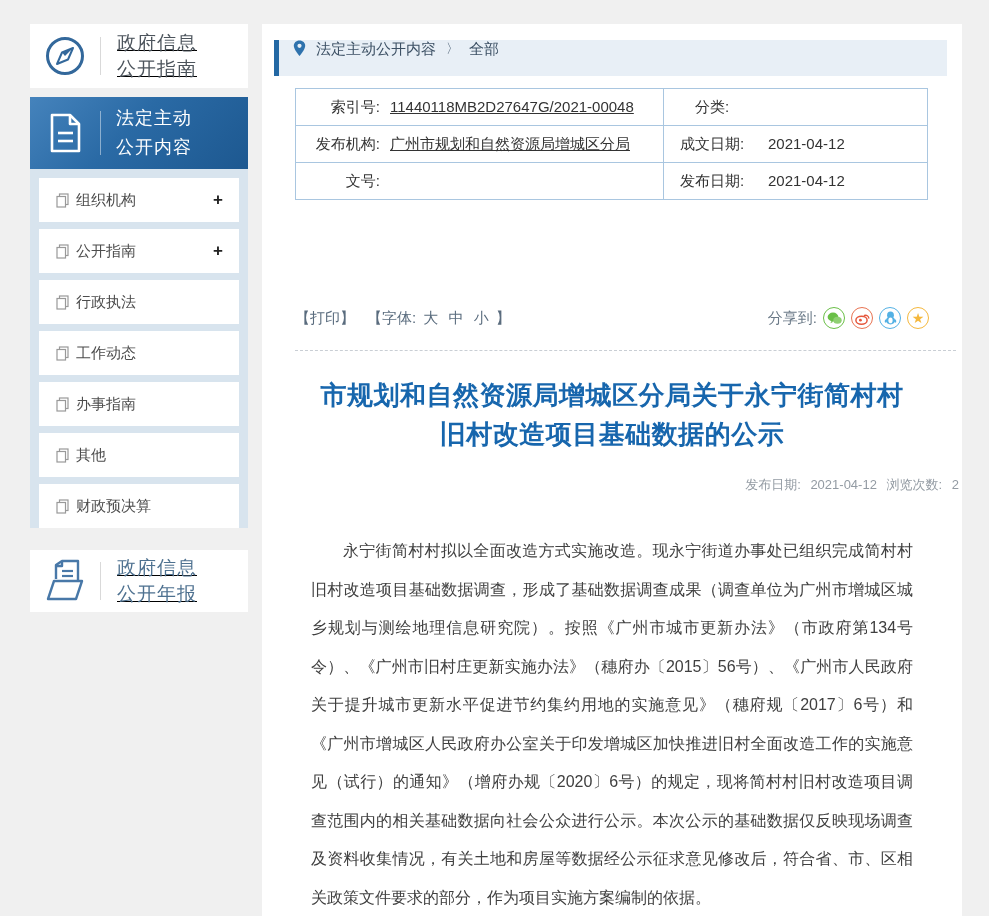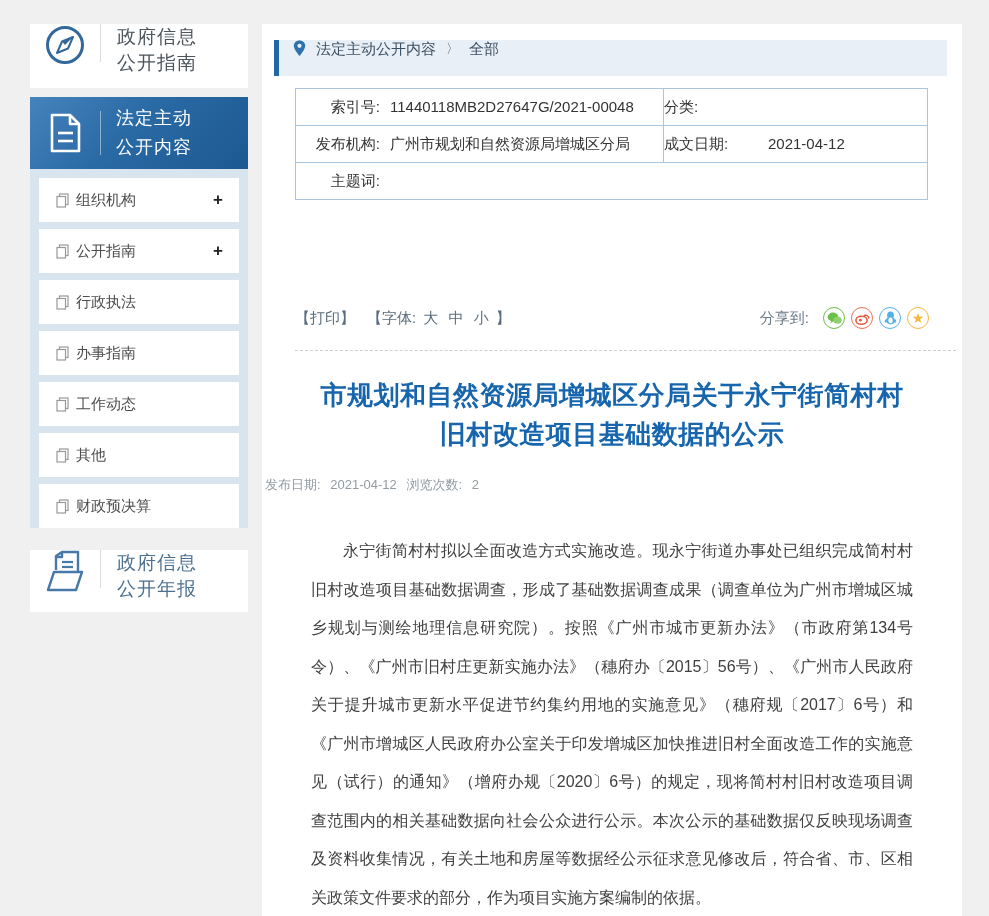--- a/index.html
+++ b/index.html
@@ -2,21 +2,21 @@
 <html><head>
 <meta charset="utf-8">
 <style>
   * { margin:0; padding:0; box-sizing:border-box; }
   html,body { width:989px; height:916px; overflow:hidden;
     font-family:"Liberation Sans","DejaVu Sans",sans-serif; background:#f0f0f0; }
   .page { position:relative; width:989px; height:916px; background:#f0f0f0; }
 
   
   .sidebar { position:absolute; left:30px; top:24px; width:218px; }
-  .side-card { background:#fff; display:flex; align-items:flex-start; }
+  .side-card { background:#fff; display:flex; align-items:center;text-decoration:underline; }
   .guide-card { height:64px; }
   .annual-card { position:absolute; top:526px; left:0; width:218px; height:62px; }
   .side-card .ic { width:70px; display:flex; justify-content:center; align-items:center; }
   .side-card .vsep { width:1px; height:38px; background:#d9d9d9; }
   .side-card .lbl { padding-left:16px; font-size:19px; line-height:26px; color:#4c545c; letter-spacing:1px; }
   .annual-card .lbl { color:#4e7190; }
 
   .active-head { position:absolute; top:73px; left:0; width:218px; height:72px;
     background:linear-gradient(135deg,#4583bc 0%,#2a6aa5 45%,#1d5890 100%);
     display:flex; align-items:center; }
@@ -39,45 +39,45 @@
     background:#e8eff6; display:flex; align-items:flex-start; }
   .breadcrumb .bar { width:5px; height:36px; background:#2368a4; }
   .breadcrumb .pin { margin:0 10px 0 14px; display:flex; }
   .breadcrumb a { font-size:15px; color:#3c5064; text-decoration:none; cursor:pointer; }
   .breadcrumb .sep { font-size:13px; color:#4a5f73; margin:0 10px; }
 
   table.meta { position:absolute; left:33px; top:64px; width:632px;
     border-collapse:collapse; table-layout:fixed; }
   table.meta td { border:1px solid #a9c6e0; height:37px; font-size:15px; color:#333;
     padding:0; vertical-align:middle; white-space:nowrap; overflow:hidden; }
-  td.cl { width:368px; }
+  td.cl { width:368px;text-decoration:underline; }
   td.cr { width:264px; }
   .flabel { display:inline-block; width:84px; text-align:right; margin-right:10px; color:#333; }
-  .flabel2 { display:inline-block; width:96px; text-align:left; margin-right:8px; color:#333; }
+  .flabel2 { display:inline-block; width:96px; text-align:center; margin-right:8px; color:#333; }
 
   .toolbar { position:absolute; left:33px; right:33px; top:278px; height:32px;
     display:flex; align-items:center; font-size:15px; color:#5a6c7e; }
   .toolbar .grp { margin-right:12px; }
   .toolbar .fsz { cursor:pointer; margin:0 3px; }
   .toolbar .spacer { flex:1; }
-  .share-label { color:#6b7a88; margin-right:8px; }
+  .share-label { color:#6b7a88; }
   .share-btn { width:22px; height:22px; border-radius:50%; margin-left:6px; display:inline-flex;
     align-items:center; justify-content:center; cursor:pointer; background:#fff; }
   .share-wechat { border:1px solid #6abf47; }
   .share-weibo  { border:1px solid #e87352; }
   .share-qq     { border:1px solid #54b1e4; }
   .share-qzone  { border:1px solid #f5b83d; }
   .share-qzone .star { color:#f5b83d; font-size:14px; line-height:1; }
 
   .dash-divider { position:absolute; left:33px; right:6px; top:326px; border-top:1px dashed #c9ced4; }
 
   .article-title { position:absolute; top:352px; left:50%; transform:translateX(-50%);
     width:590px; text-align:center; font-size:26px; font-weight:bold; color:#1766ad;
     line-height:39px; letter-spacing:.5px; }
-  .article-meta { position:absolute; top:452px; left:0; width:100%; text-align:left;
+  .article-meta { position:absolute; top:452px; left:0; width:100%; text-align:right;
     font-size:13px; color:#939ba3; }
   .article-meta span { margin:0 3px; }
 
   .article-body { position:absolute; top:492px; left:33px; width:634px; font-size:16px;
     line-height:38.5px; color:#404040; text-align:justify; }
   .article-body p { text-indent:2em; margin:16px; }
 </style>
 </head>
 <body>
 
@@ -147,31 +147,31 @@
         <span class="t">行政执法</span>
         <span class="plus"></span>
       </div>
       <div class="side-item">
         <span class="doc">
             <svg width="13" height="15" viewBox="0 0 13 15">
               <rect x="3.5" y="1" width="8.5" height="10.5" fill="#fff" stroke="#999" stroke-width="1.2"></rect>
               <rect x="1" y="3.5" width="8.5" height="10.5" fill="#fff" stroke="#999" stroke-width="1.2"></rect>
             </svg>
           </span>
+        <span class="t">工作动态</span>
+        <span class="plus"></span>
+      </div>
+      <div class="side-item">
+        <span class="doc">
+            <svg width="13" height="15" viewBox="0 0 13 15">
+              <rect x="3.5" y="1" width="8.5" height="10.5" fill="#fff" stroke="#999" stroke-width="1.2"></rect>
+              <rect x="1" y="3.5" width="8.5" height="10.5" fill="#fff" stroke="#999" stroke-width="1.2"></rect>
+            </svg>
+          </span>
         <span class="t">办事指南</span>
-        <span class="plus"></span>
-      </div>
-      <div class="side-item">
-        <span class="doc">
-            <svg width="13" height="15" viewBox="0 0 13 15">
-              <rect x="3.5" y="1" width="8.5" height="10.5" fill="#fff" stroke="#999" stroke-width="1.2"></rect>
-              <rect x="1" y="3.5" width="8.5" height="10.5" fill="#fff" stroke="#999" stroke-width="1.2"></rect>
-            </svg>
-          </span>
-        <span class="t">工作动态</span>
         <span class="plus"></span>
       </div>
       <div class="side-item">
         <span class="doc">
             <svg width="13" height="15" viewBox="0 0 13 15">
               <rect x="3.5" y="1" width="8.5" height="10.5" fill="#fff" stroke="#999" stroke-width="1.2"></rect>
               <rect x="1" y="3.5" width="8.5" height="10.5" fill="#fff" stroke="#999" stroke-width="1.2"></rect>
             </svg>
           </span>
         <span class="t">其他</span>
@@ -226,21 +226,22 @@
       <tbody>
           <tr>
         <td class="cl"><span class="flabel">索引号:</span><span>11440118MB2D27647G/2021-00048</span></td>
         <td class="cr"><span class="flabel2">分类:</span><span></span></td>
       </tr>
       <tr>
         <td class="cl"><span class="flabel">发布机构:</span><span>广州市规划和自然资源局增城区分局</span></td>
         <td class="cr"><span class="flabel2">成文日期:</span><span>2021-04-12</span></td>
       </tr>
       <tr>
-        <td colspan="2"><span class="flabel">主题词:</span><span></span></td>
+        <td class="cl"><span class="flabel">文号:</span><span></span></td>
+        <td class="cr"><span class="flabel2">发布日期:</span><span>2021-04-12</span></td>
       </tr>
     </tbody>
       </table>
 
     <div class="toolbar">
       <span class="grp">【打印】</span>
       <span class="grp">
         <span>【字体:</span>
         <span class="fsz">大</span>
         <span class="fsz">中</span>

